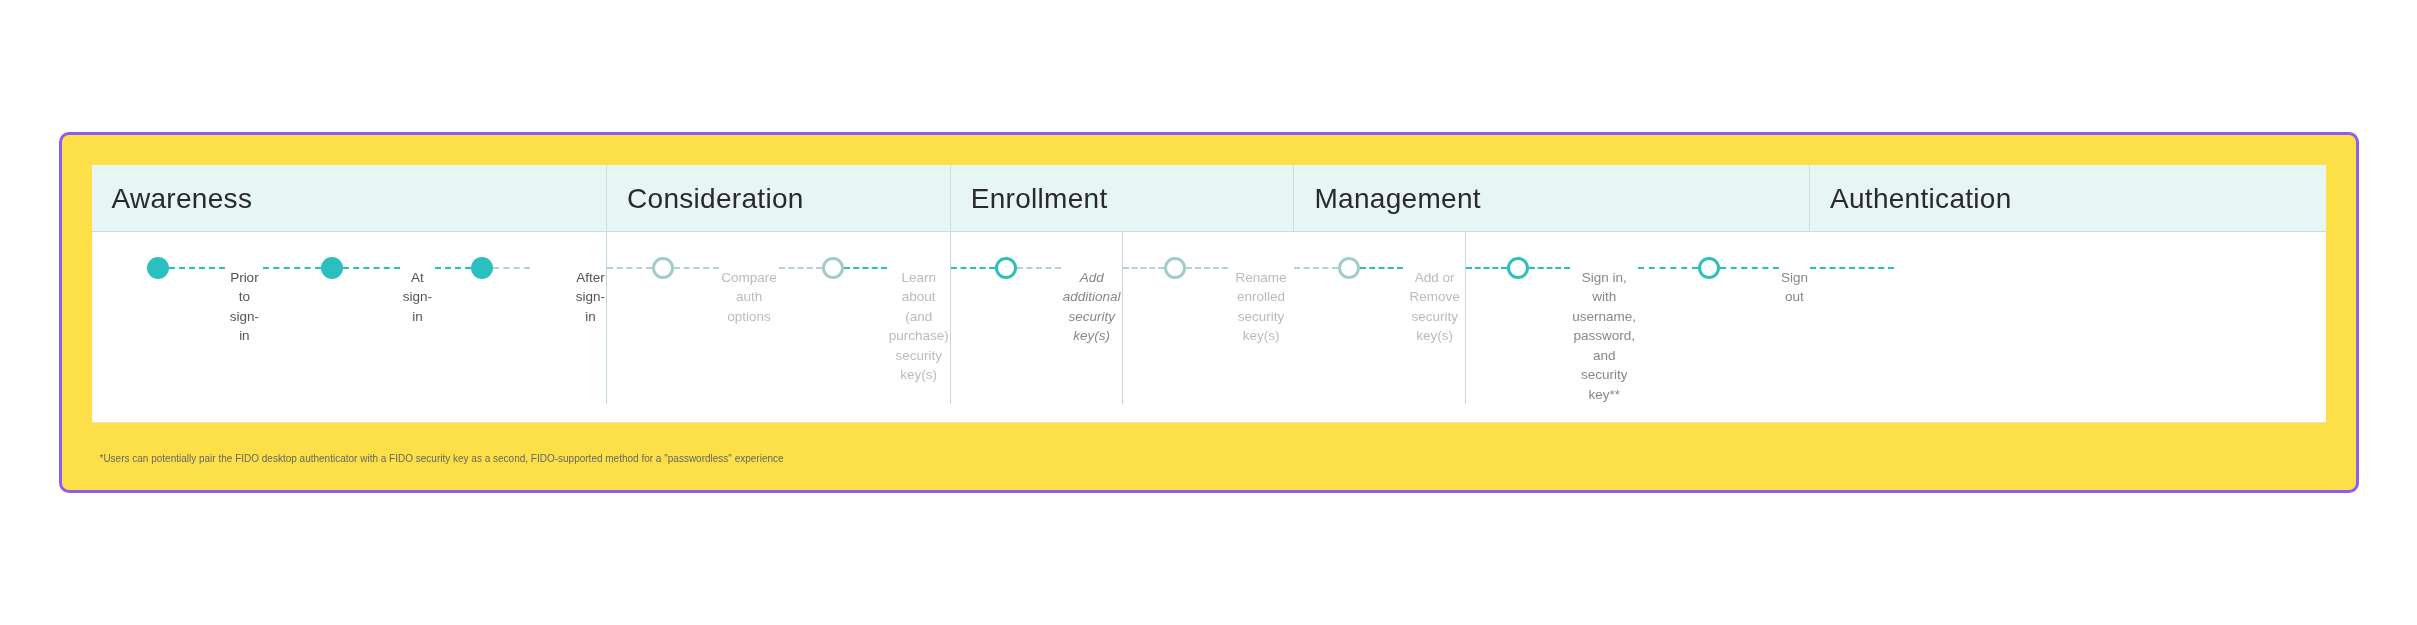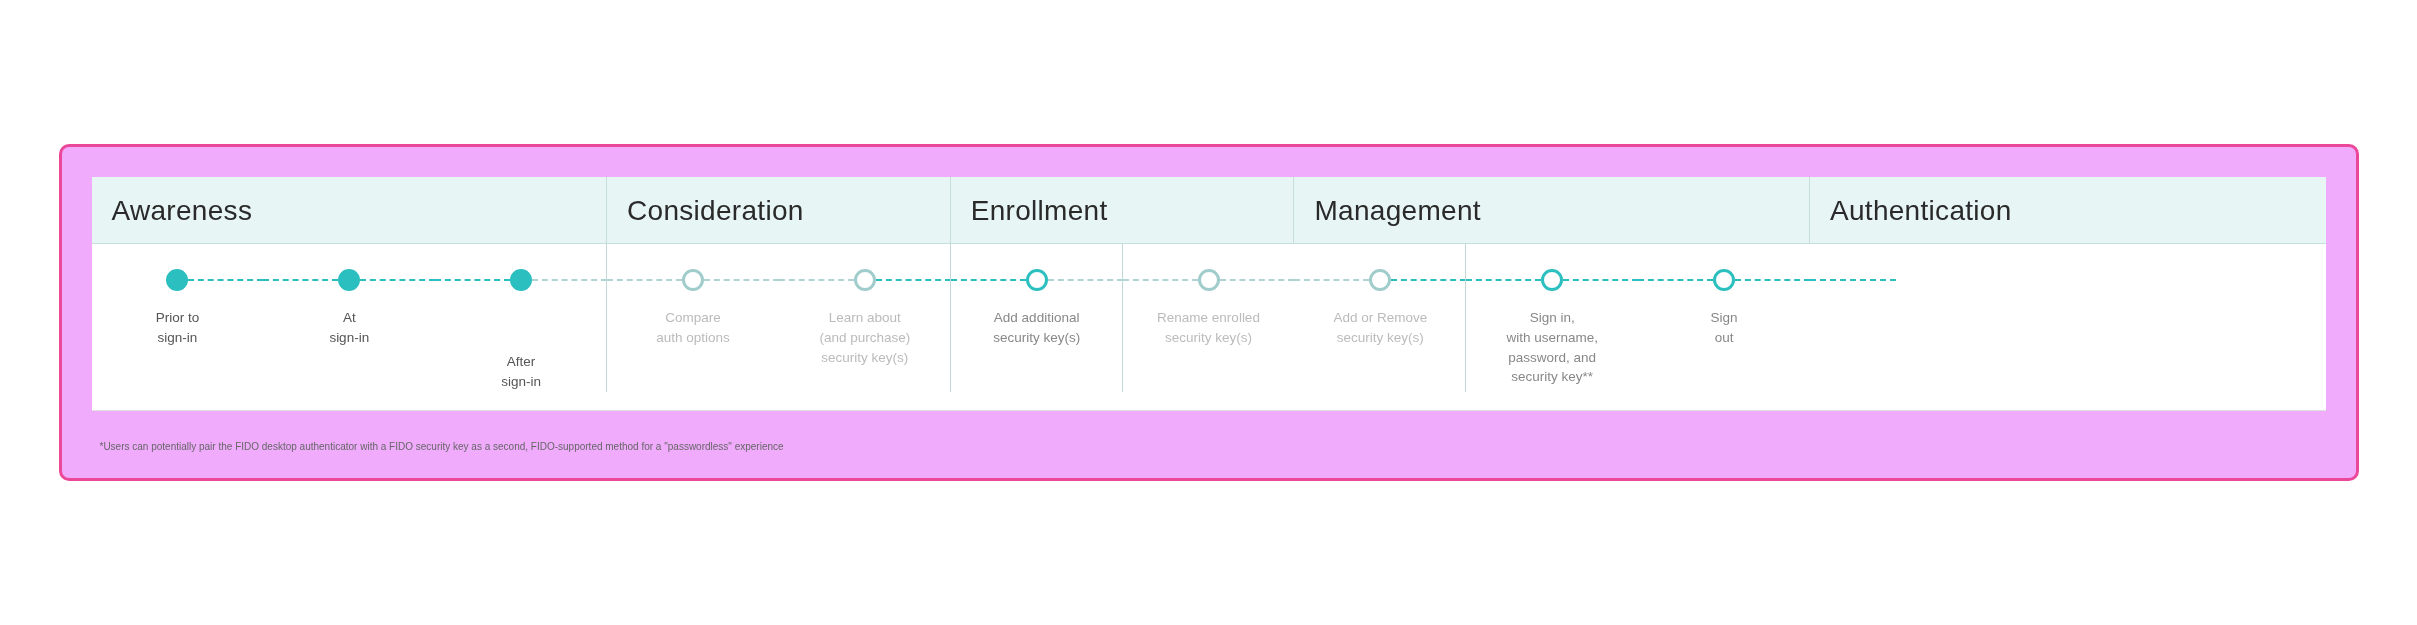--- a/index.html
+++ b/index.html
@@ -7,23 +7,23 @@
       background: #fff;
       font-family: 'Helvetica Neue', Arial, sans-serif;
       display: flex;
       align-items: center;
       justify-content: center;
       min-height: 100vh;
       padding: 20px;
     }
 
     .outer-border {
-      border: 3px solid #ec4899;
+      border: 3px solid #8b5cf6;
       border-radius: 10px;
-      background: #f0abfc;
+      background: #fde047;
       width: 2300px;
       max-width: 100%;
       padding: 30px 30px 24px 30px;
     }
 
     
     .bottom-note {
       margin-top: 28px;
       font-size: 10px;
       color: #666;
@@ -65,22 +65,21 @@
       gap: 0;
       width: 100%;
       padding: 22px 0 18px 0;
       background: #fff;
       border-top: 1px solid #c5dede;
       border-bottom: 1px solid #e0e0e0;
     }
 
     .step-node-cell {
       display: flex;
-      flex-direction: column;
-      align-items: center;
+      flex-direction: row;
       position: relative;
     }
 
     .step-node-row {
       display: flex;
       align-items: center;
       width: 100%;
       height: 28px;
     }
 
@@ -209,21 +208,21 @@
         <div class="step-node-row">
           <div class="dash-seg faded"></div>
           <div class="node-dot faded"></div>
           <div class="dash-seg"></div>
         </div>
         <div class="step-text">Learn about<br>(and purchase)<br>security key(s)</div>
         <div class="step-phase-divider"></div>
       </div>
 
 
-      <div class="step-node-cell" style="position:relative;">
+      <div class="step-node-cell" style="position:relative;font-style:italic;">
         <div class="step-node-row">
           <div class="dash-seg"></div>
           <div class="node-dot"></div>
           <div class="dash-seg faded"></div>
         </div>
         <div class="step-text medium">Add additional<br>security key(s)</div>
         <div class="step-phase-divider"></div>
       </div>
 
 

